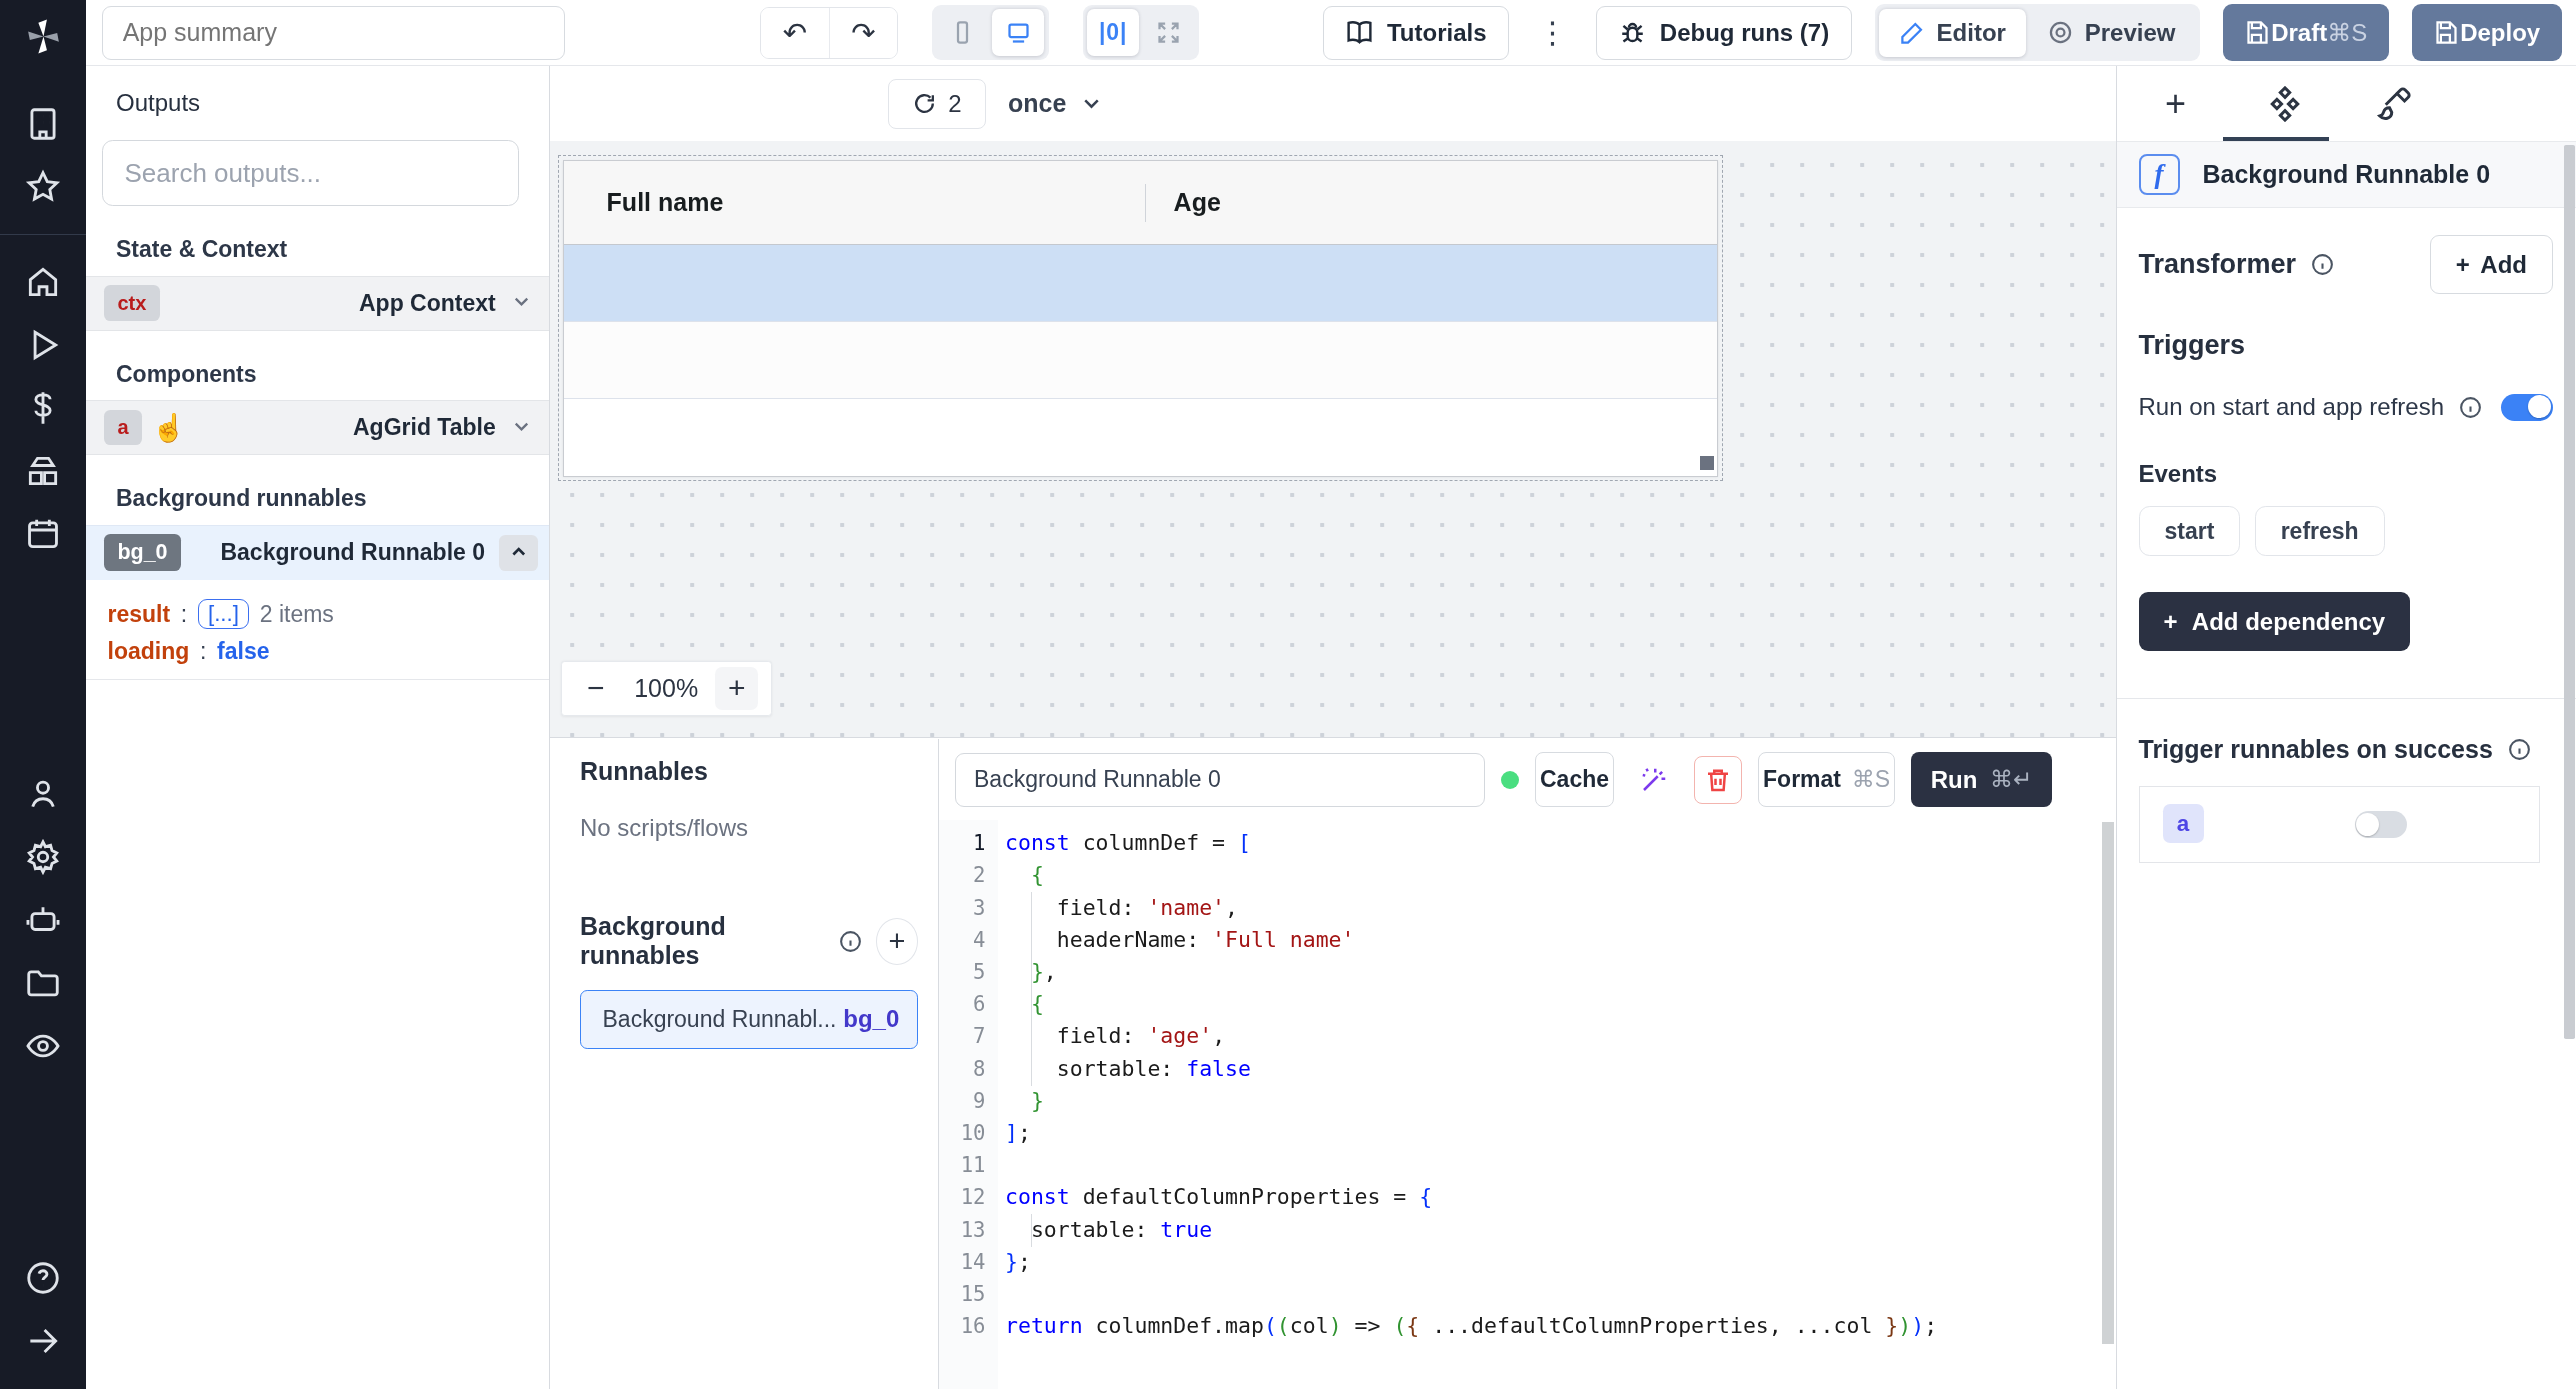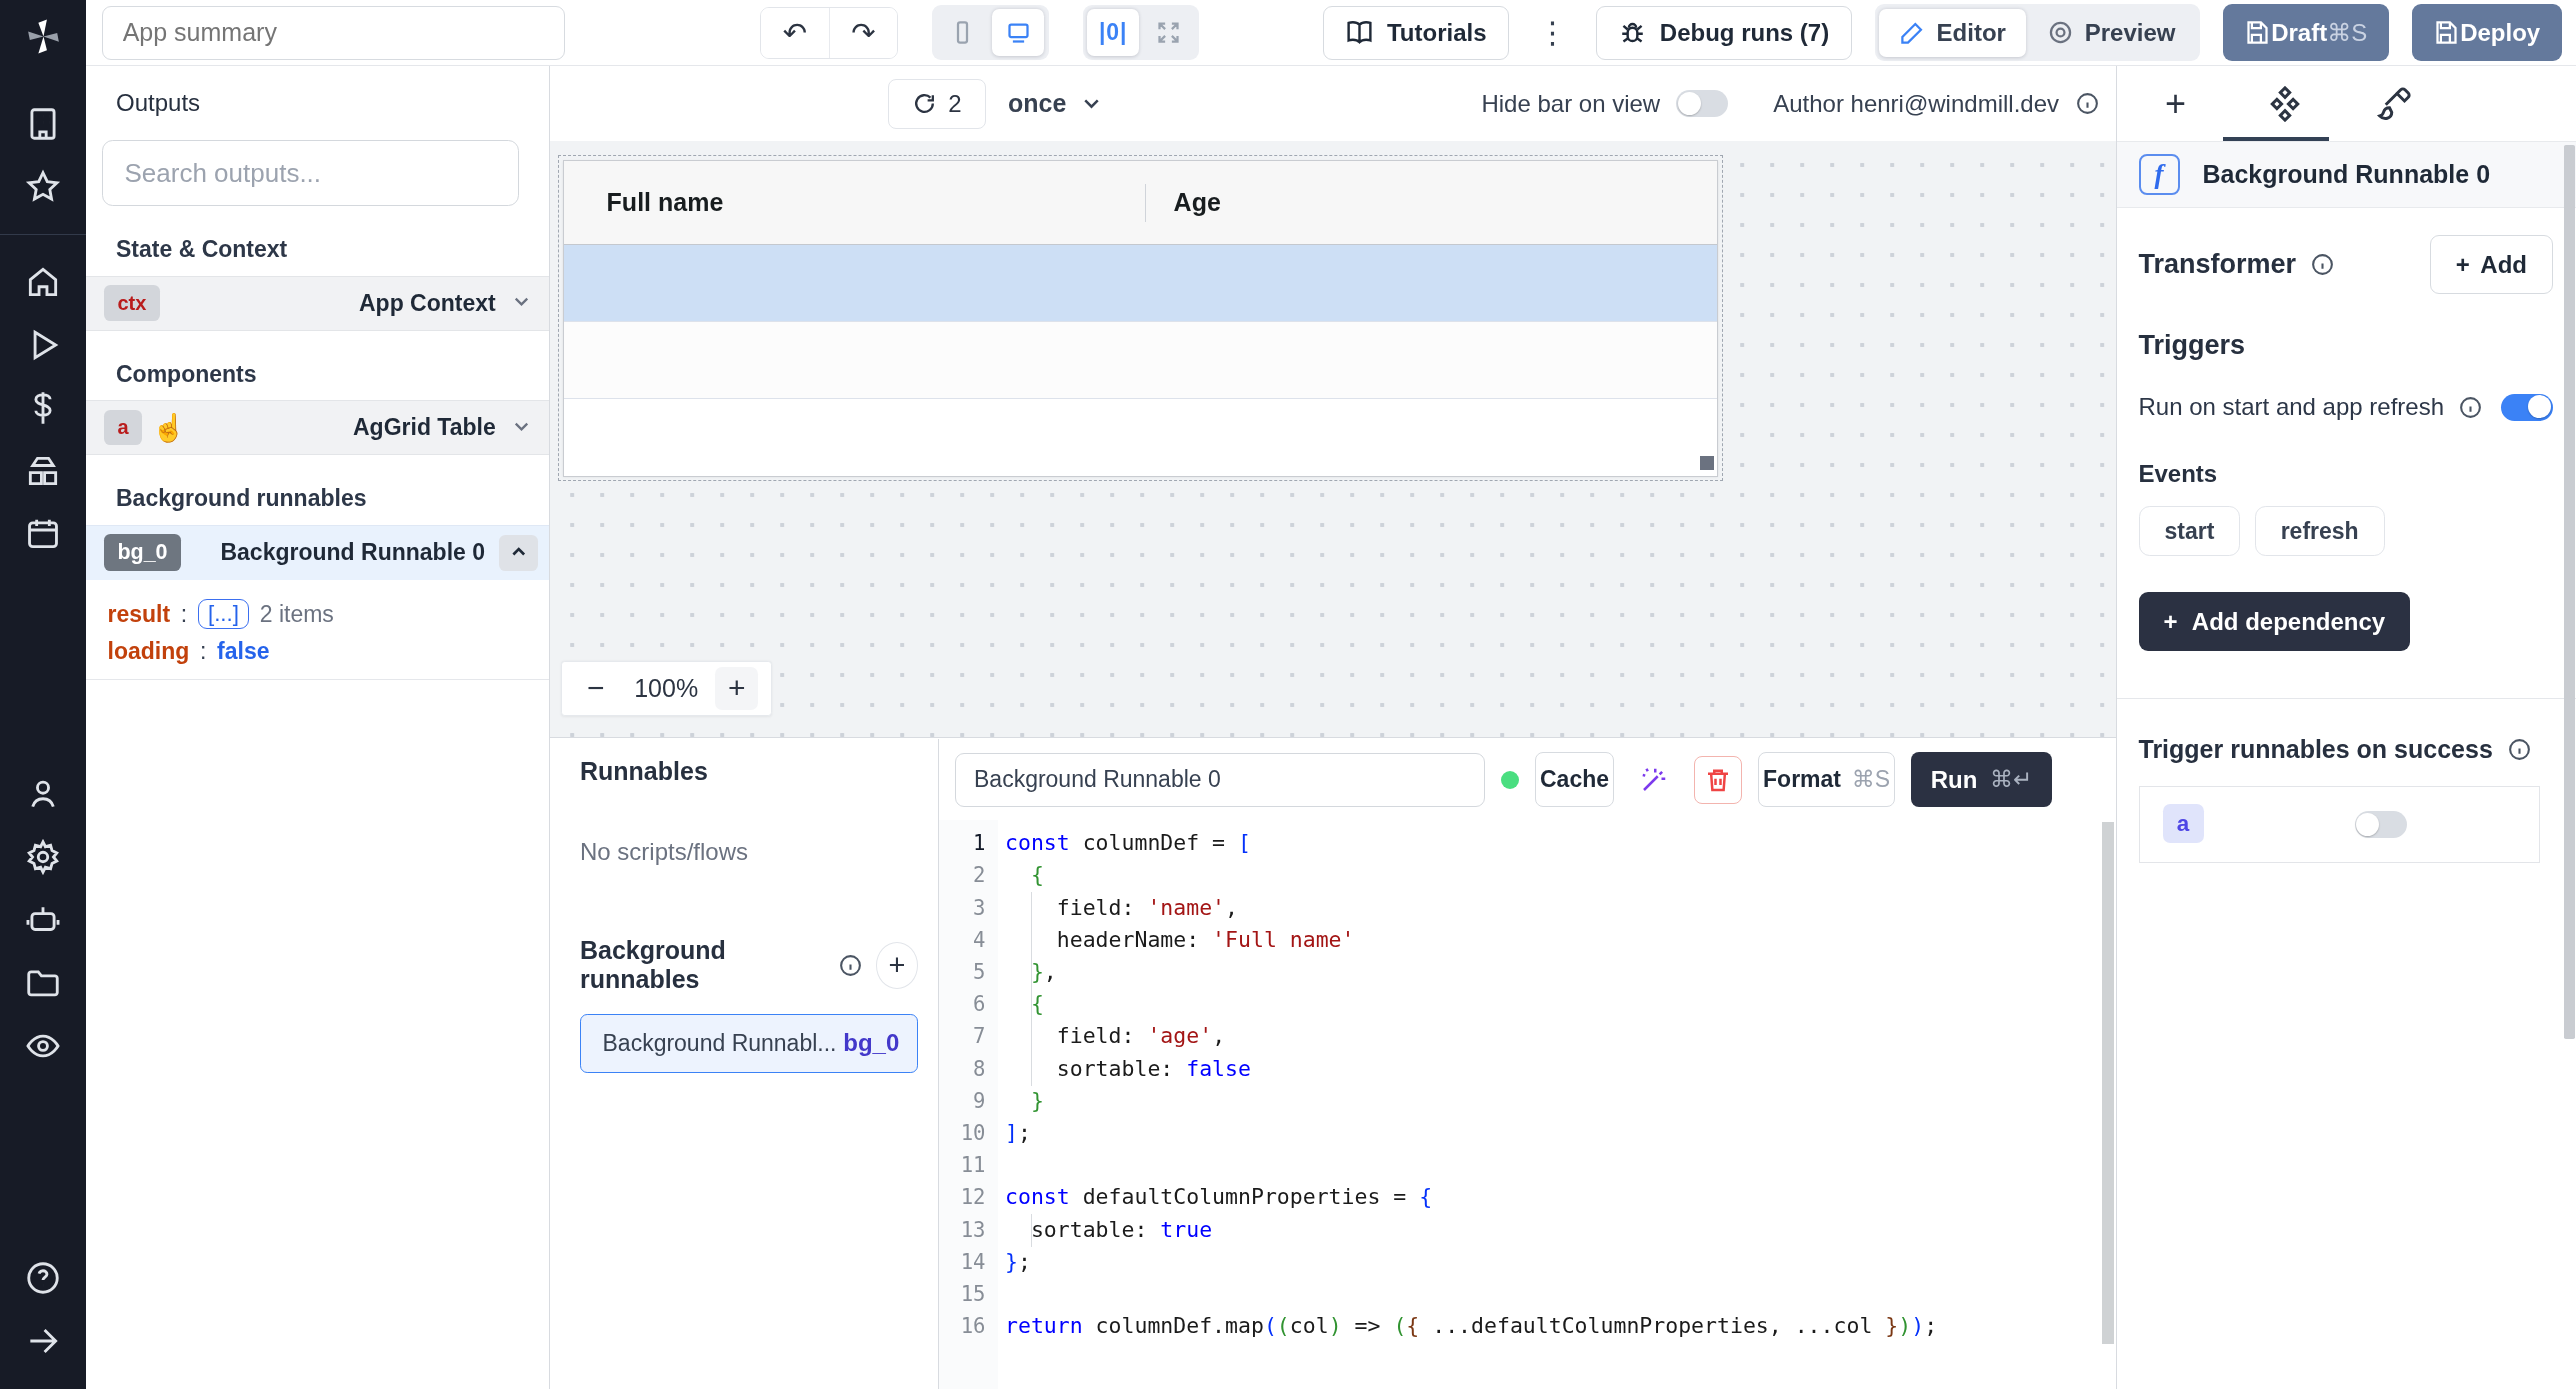--- a/index.html
+++ b/index.html
@@ -90,21 +90,21 @@
   .ag-row.faint { background:#fcfcfc; }
   .resize-handle { position:absolute; right:3.6px; bottom:5.4px; width:14.3px; height:14.3px; background:#6b7280; cursor:nwse-resize; }
   .zoombar { position:absolute; left:10.7px; bottom:21.5px; width:211px; height:55px; background:#fff; border:0.9px solid #e6e9ed; border-radius:3.6px; display:flex; align-items:center; justify-content:space-between; padding:0 12.5px; box-shadow:0 0.9px 2.7px rgba(0,0,0,.06); }
   .zoom-btn { font-size:30px; color:#2c3442; cursor:pointer; width:43px; height:43px; display:flex; align-items:center; justify-content:center; border-radius:7.2px; }
   .zoom-btn.plus { background:#f4f5f7; }
   .zoom-val { font-size:25px; color:#2c3442; }
 
   
   .runnables-panel { position:absolute; left:550px; top:739px; width:389px; bottom:0; background:#fff; border-right:0.9px solid #d8dbe0; padding:18px 19.7px 0 30px; }
   .rp-title { font-size:25px; font-weight:bold; color:#27303f; }
-  .rp-empty { font-size:24px; color:#6b7280; margin-top:52px; }
+  .rp-empty { font-size:24px; color:#6b7280; margin-top:28px; }
   .rp-bg-head { margin-top:70px; display:flex; align-items:center; gap:12.5px; }
   .rp-bg-title { font-size:25px; font-weight:bold; color:#27303f; }
   .plus-circle { margin-left:auto; width:47px; height:47px; border:0.9px solid #e2e5ea; border-radius:50%; display:flex; align-items:center; justify-content:center; font-size:29px; color:#2c3442; cursor:pointer; }
   .runnable-item { margin-top:19.7px; height:59px; border:1.8px solid #3b82f6; background:#edf3fe; border-radius:7.2px; display:flex; align-items:center; padding:0 18px 0 21.5px; cursor:pointer; }
   .ri-label { font-size:23px; color:#374151; }
   .ri-badge { margin-left:auto; font-size:24px; font-weight:bold; color:#4338ca; }
 
   
   .code-panel { position:absolute; left:939px; top:739px; width:1177px; bottom:0; background:#fff; }
   .code-header { height:81px; display:flex; align-items:center; padding:0 12.5px 0 16px; gap:16px; }
@@ -387,33 +387,20 @@
         <path d="M20 12a8 8 0 1 1-2.3-5.6M20 4v5h-5"></path>
       </svg>
     <span>2</span>
   </div>
   <div class="once-dd">
     <span>once</span>
     <svg viewBox="0 0 24 24">
         <path d="M6 9l6 6 6-6"></path>
       </svg>
   </div>
-  <div class="strip-right">
-    <span class="strip-label">Hide bar on view</span>
-    <div class="toggle">
-        <div class="knob"></div>
-      </div>
-    <span class="author">Author henri@windmill.dev</span>
-    <span class="info-i">
-      <svg viewBox="0 0 24 24">
-          <circle cx="12" cy="12" r="9"></circle>
-          <path d="M12 11v5M12 7.5h.01"></path>
-        </svg>
-    </span>
-  </div>
 </div>
 
 <div class="canvas">
   <div class="component-sel">
     <div class="aggrid">
       <div class="ag-header">
         <div class="ag-h-cell" style="padding-left:43px; width:581px;">Full name</div>
         <div class="ag-h-cell" style="padding-left:29px;">Age</div>
         <div class="ag-col-sep"></div>
       </div>

